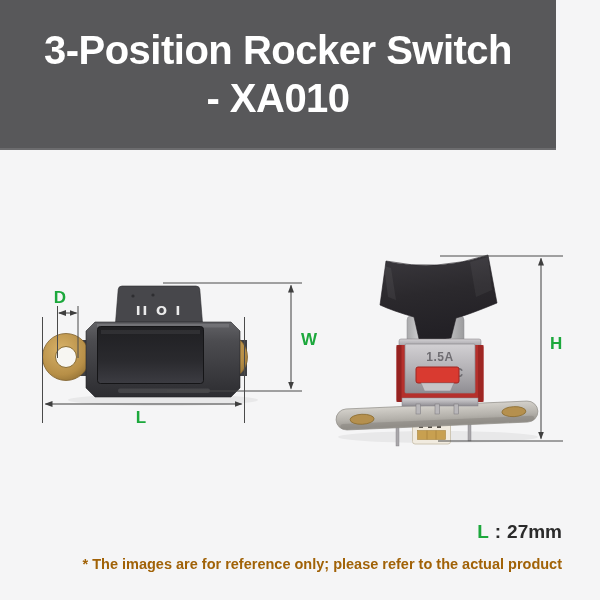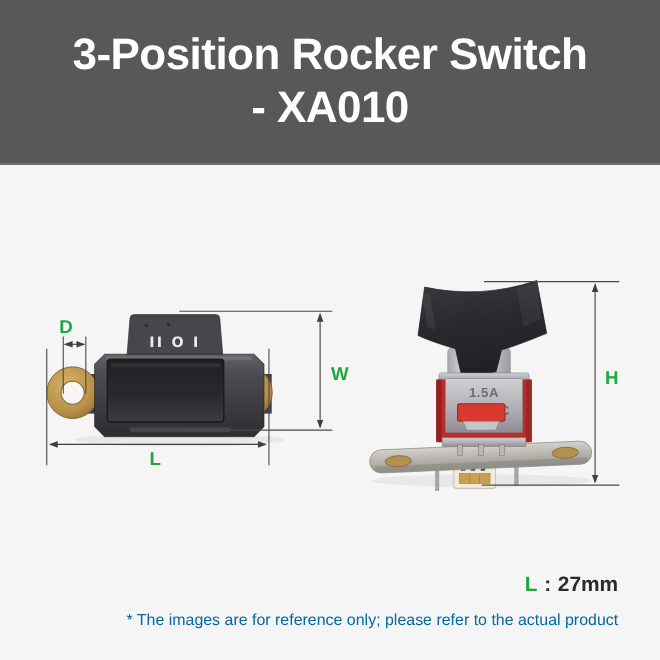--- a/index.html
+++ b/index.html
@@ -2,21 +2,21 @@
 <html><head>
 <meta charset="utf-8">
 <style>
   html,body{margin:0;padding:0;}
   #page{
     position:relative;width:600px;height:600px;overflow:hidden;
     background:#f5f5f6;font-family:"Liberation Sans",sans-serif;
   }
   
   #header{
-    position:absolute;top:0;left:0;width:600px;height:150px;
+    position:absolute;top:0;left:0;width:556px;height:150px;
     background:#58585a;border-bottom:2px solid #6c6c6e;
     display:flex;flex-direction:column;align-items:center;justify-content:center;
     box-sizing:border-box;
   }
   #header .title-line{
     color:#ffffff;font-weight:700;font-size:40px;line-height:48px;
     letter-spacing:-0.5px;text-align:center;white-space:nowrap;
   }
   
   #diagram{position:absolute;top:150px;left:0;width:600px;height:370px;}
@@ -28,21 +28,21 @@
   
   #specs-row{
     position:absolute;top:521px;right:38px;
     display:flex;gap:40px;align-items:baseline;
     font-size:19px;font-weight:700;color:#2b2b2b;white-space:nowrap;
   }
   .spec-label{color:#1ca83c;}
   .spec-colon{color:#2b2b2b;margin:0 6px;}
   #disclaimer{
     position:absolute;top:556px;right:38px;
-    font-size:14.5px;font-weight:400;color:#0369a1;white-space:nowrap;
+    font-size:14.5px;font-weight:700;color:#a16207;white-space:nowrap;
   }
 </style>
 </head>
 <body>
 
 <div id="page">
 
   <div id="header">
     <div class="title-line">3-Position Rocker Switch</div>
     <div class="title-line">- XA010</div>

